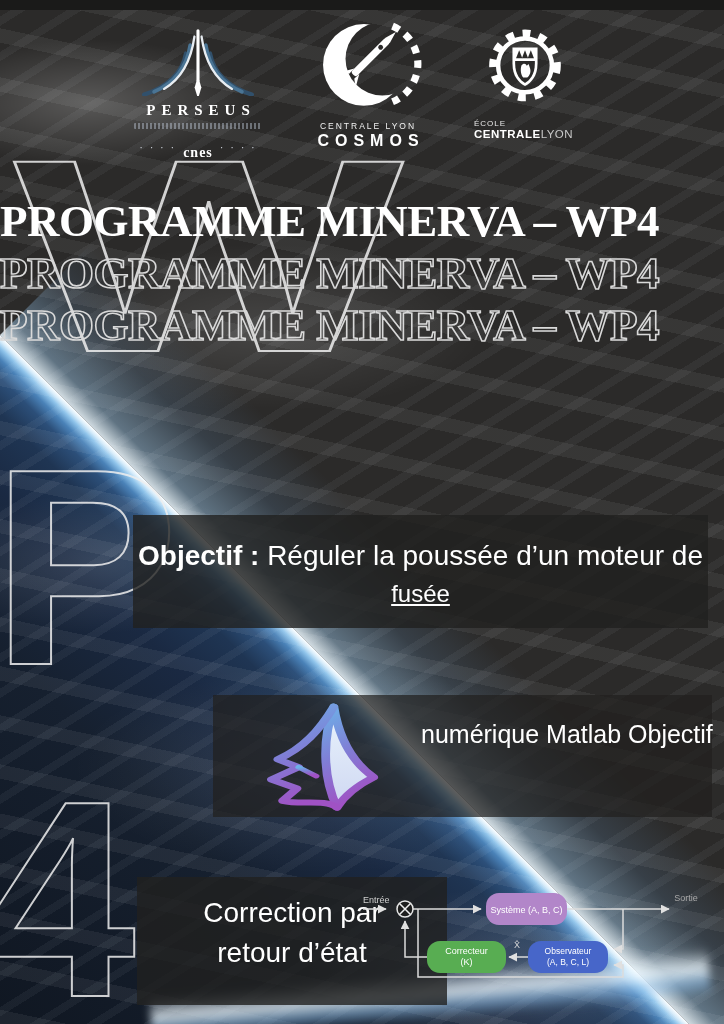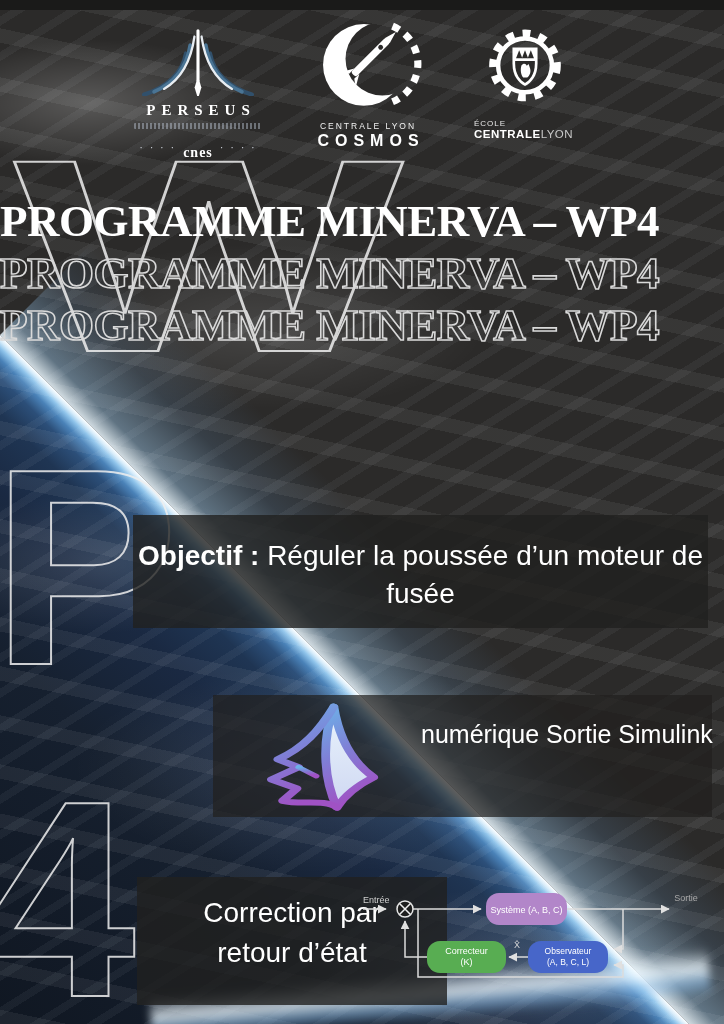--- a/index.html
+++ b/index.html
@@ -64,21 +64,21 @@
   #title-echo2{top:303px;}
   #heading{position:absolute;left:0;top:390px;width:100%;text-align:center;z-index:4;}
   #heading span{display:inline-block;font-size:61px;font-weight:700;letter-spacing:-2px;
     transform:scaleX(0.93);line-height:1;white-space:nowrap;}
 
   
   .dark-box{position:absolute;z-index:3;background:rgba(33,32,31,0.8);}
   #objective-box{left:133px;top:515px;width:575px;height:113px;text-align:center;}
   #objective-box .l1{margin-top:22px;font-size:28px;line-height:38px;white-space:nowrap;}
   #objective-box .l1 b{font-weight:700;}
-  #objective-box .l2{font-size:28px;line-height:38px;}
+  #objective-box .l2{font-size:24px;line-height:38px;text-decoration:underline;}
   #matlab-box{left:213px;top:695px;width:499px;height:122px;background:rgba(33,32,31,0.72);}
   #matlab-logo{position:absolute;left:28px;top:5px;}
   #matlab-text{position:absolute;left:208px;top:20px;width:285px;text-align:center;
     font-size:25px;line-height:39px;}
   #matlab-text div{white-space:nowrap;}
   #correction-box{left:137px;top:877px;width:310px;height:128px;text-align:center;}
   #correction-box div{font-size:28px;line-height:40px;white-space:nowrap;}
   #correction-box div:first-child{margin-top:16px;}
 
   
@@ -188,21 +188,21 @@
           <stop offset="1" stop-color="#cfd8f2"></stop>
         </linearGradient>
       </defs>
       <g stroke="url(#mstroke)" stroke-width="5.5" stroke-linejoin="round" stroke-linecap="round">
         <path d="M58 6 C61 32 68 54 83 69 C73 76 65 85 60 96 C52 72 50 38 58 6 Z" fill="url(#mfill)"></path>
         <path d="M58 6 C49 27 39 43 23 53 L36 60 L19 71 L35 79 L26 90 C38 94 52 88 60 96" fill="none"></path>
         <path d="M36 60 L47 68" fill="none" stroke-width="4"></path>
       </g>
     </svg>
     <div id="matlab-text">
-      <div>numérique Sortie Simulink</div>
+      <div>numérique Matlab Objectif</div>
     </div>
   </div>
 
   <div id="correction-box" class="dark-box">
     <div>Correction par</div>
     <div>retour d’état</div>
   </div>
 
   <svg id="diagram" width="368" height="132" viewBox="0 0 368 132">
     <defs>

